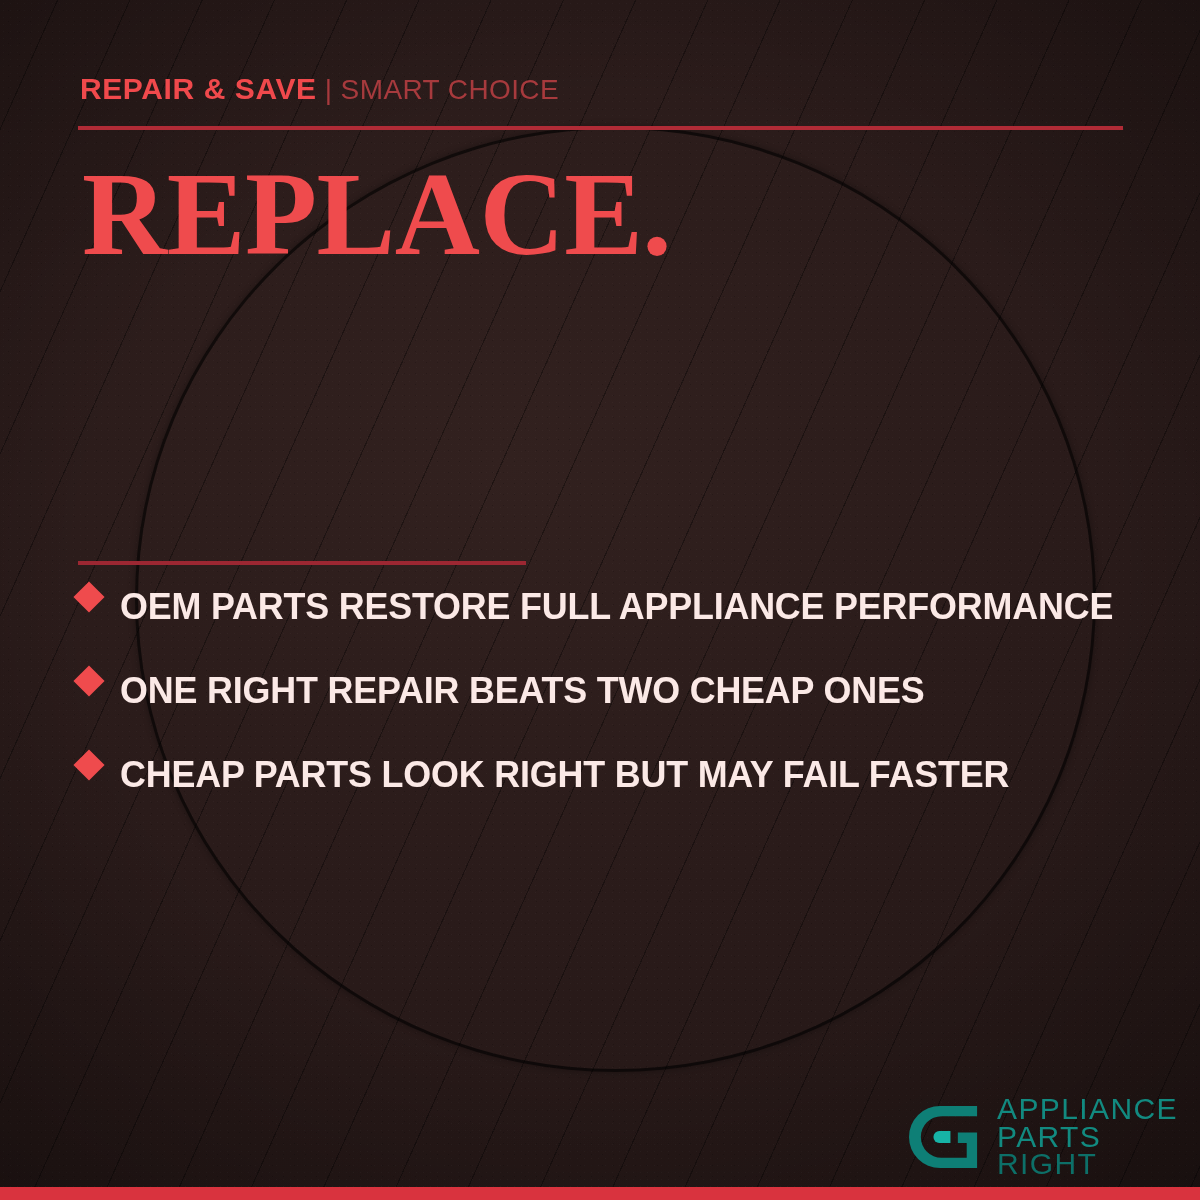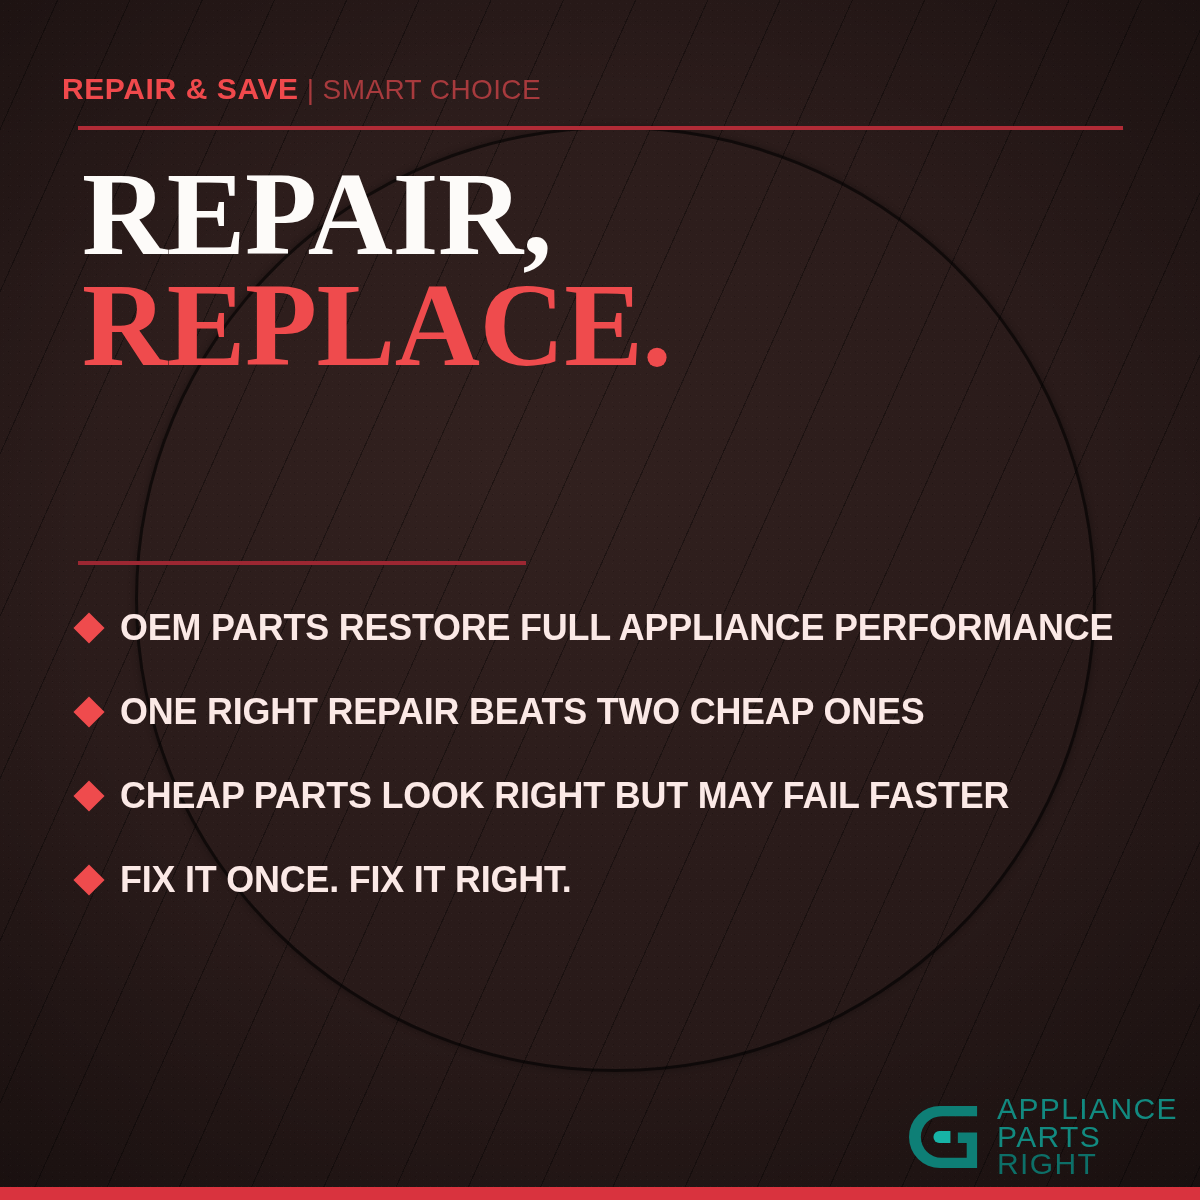--- a/index.html
+++ b/index.html
@@ -65,21 +65,21 @@
   }
 
   
   .content {
     position: absolute;
     inset: 0;
   }
 
   .eyebrow {
     position: absolute;
-    left: 62px;
+    left: 80px;
     top: 74px;
     white-space: nowrap;
     line-height: 1;
   }
   .eyebrow-main {
     font-size: 30px;
     font-weight: 700;
     letter-spacing: 0.6px;
     color: #f0494c;
   }
@@ -125,21 +125,20 @@
   }
 
   .bullets {
     position: absolute;
     left: 78px;
     top: 586px;
     width: 1080px;
   }
   .bullet {
     display: flex;
-    align-items: center;
     height: 84px;
   }
   .bullet-marker {
     flex: 0 0 auto;
     width: 22px;
     height: 22px;
     background: #ef4b4d;
     transform: rotate(45deg);
     margin-right: 20px;
   }
@@ -205,42 +204,37 @@
 
   <div class="content">
 
     <div class="eyebrow">
       <span class="eyebrow-main">REPAIR &amp; SAVE</span><span class="eyebrow-sub">| SMART CHOICE</span>
     </div>
 
     <div class="rule-top"></div>
 
     <div class="headline">
-      <span class="line">REPAIR,</span>
       <span class="line accent">REPLACE.</span>
     </div>
 
     <div class="rule-mid"></div>
 
     <div class="bullets">
       <div class="bullet">
         <span class="bullet-marker"></span>
         <span class="bullet-text">OEM PARTS RESTORE FULL APPLIANCE PERFORMANCE</span>
       </div>
       <div class="bullet">
         <span class="bullet-marker"></span>
         <span class="bullet-text">ONE RIGHT REPAIR BEATS TWO CHEAP ONES</span>
       </div>
       <div class="bullet">
         <span class="bullet-marker"></span>
         <span class="bullet-text">CHEAP PARTS LOOK RIGHT BUT MAY FAIL FASTER</span>
-      </div>
-      <div class="bullet">
-        <span class="bullet-marker"></span>
-        <span class="bullet-text">FIX IT ONCE. FIX IT RIGHT.</span>
       </div>
     </div>
 
     <div class="logo">
       <svg class="logo-mark" viewBox="0 0 100 100" aria-hidden="true">
         <path d="M92 8 H42 A34 34 0 0 0 42 92 H92 V44 H66 V58 H78 V78 H44
                  A22 22 0 0 1 44 22 H92 Z" fill="#0e7f76"></path>
         <path d="M41 42 H56 V58 H41 A8 8 0 0 1 41 42 Z" fill="#17b3a6"></path>
       </svg>
       <div class="logo-words">

